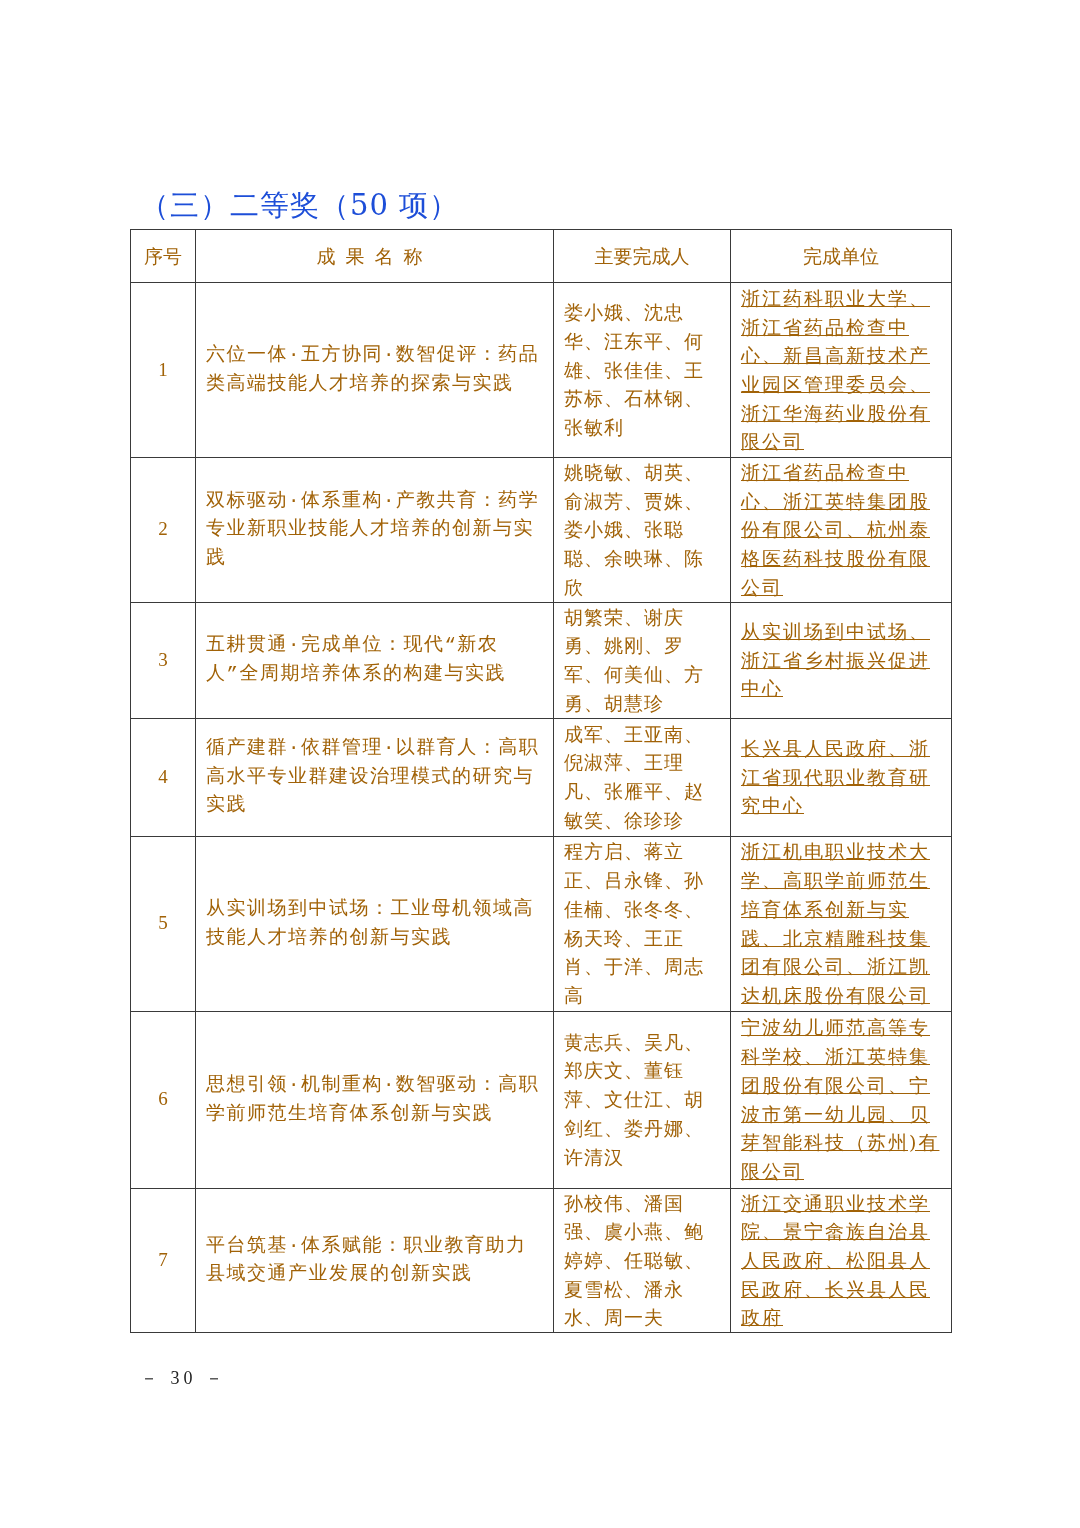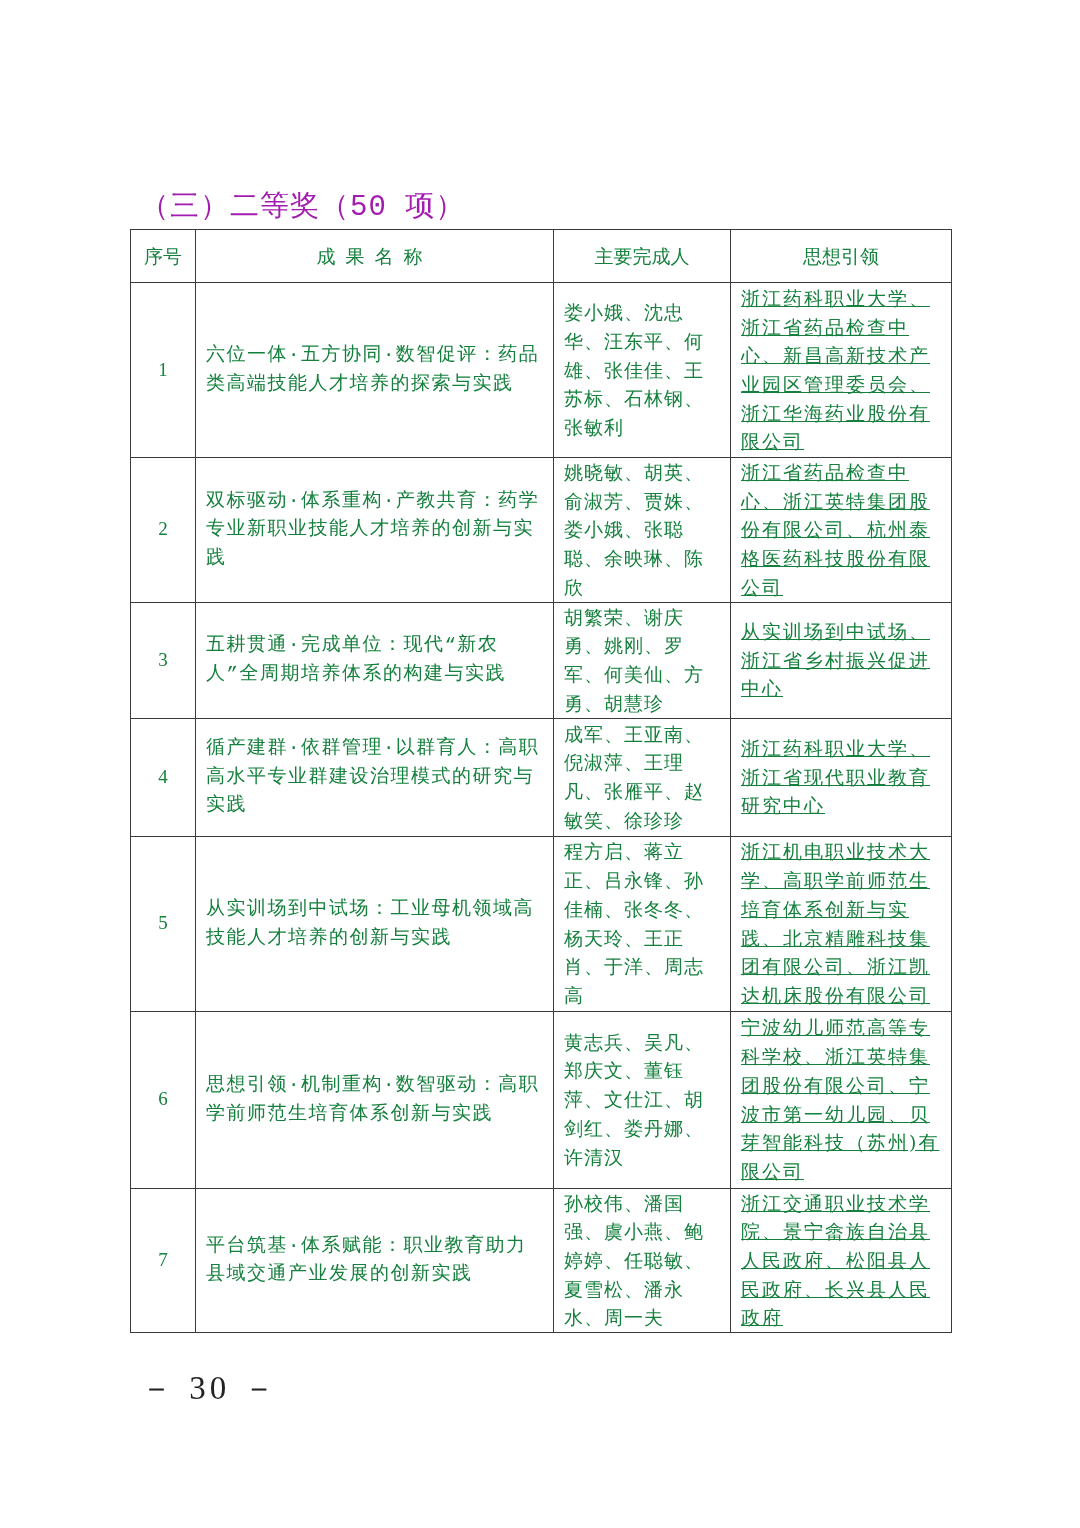--- a/index.html
+++ b/index.html
@@ -1,51 +1,51 @@
 <!DOCTYPE html>
 <html><head>
 <meta charset="utf-8">
 <style>
   html, body { margin: 0; padding: 0; background: #ffffff; }
   body { width: 1080px; height: 1528px; position: relative; overflow: hidden;
          font-family: "DejaVu Serif", "Liberation Serif", serif; color: #222; }
   .section-title { position: absolute; left: 140px; top: 186px; font-size: 29px;
-                   letter-spacing: 1px; color: #a21caf; font-family: Liberation Mono, monospace; }
+                   letter-spacing: 1px; color: #1d4ed8; }
   table.awards { position: absolute; left: 130px; top: 229px; border-collapse: collapse;
                  table-layout: fixed; width: 821px; }
   table.awards td, table.awards th { border: 1.5px solid #3a3a3a; padding: 0 10px;
                  font-size: 19px; line-height: 28.7px; vertical-align: middle;
-                 color: #15803d; font-weight: normal; word-break: break-all; }
+                 color: #a16207; font-weight: normal; word-break: break-all; }
   table.awards th { height: 52px; text-align: center; font-family: "DejaVu Sans", "Liberation Sans", sans-serif; font-size: 19px; }
   th.col-title { letter-spacing: 10px; }
   td.col-no { text-align: center; font-family: "Liberation Serif", serif; font-size: 20px; padding: 0; }
   td.col-title { padding-left: 12px; padding-right: 8px; letter-spacing: 1.5px; font-family: Liberation Mono, monospace; }
   td.col-people { padding-left: 12px; padding-right: 2px; letter-spacing: 1px; }
   td.col-unit { padding-left: 11px; padding-right: 4px; letter-spacing: 2px; text-decoration: underline; }
-  .page-number { position: absolute; left: 140px; top: 1366px; font-size: 33px;
+  .page-number { position: absolute; left: 140px; top: 1366px; font-size: 18px;
                  font-family: "Liberation Serif", serif; color: #222; letter-spacing: 4px; }
 </style>
 </head>
 <body>
 
 <div class="section-title">（三）二等奖（50 项）</div>
 
 <table class="awards">
   <colgroup>
     <col style="width:65px">
     <col style="width:358px">
     <col style="width:177px">
     <col style="width:221px">
   </colgroup>
   <thead>
     <tr>
       <th>序号</th>
       <th class="col-title">成果名称</th>
       <th>主要完成人</th>
-      <th>思想引领</th>
+      <th>完成单位</th>
     </tr>
   </thead>
   <tbody>
     <tr style="height:175px">
       <td class="col-no">1</td>
       <td class="col-title">六位一体·五方协同·数智促评：药品类高端技能人才培养的探索与实践</td>
       <td class="col-people">娄小娥、沈忠华、汪东平、何雄、张佳佳、王苏标、石林钢、张敏利</td>
       <td class="col-unit">浙江药科职业大学、浙江省药品检查中心、新昌高新技术产业园区管理委员会、浙江华海药业股份有限公司</td>
     </tr>
     <tr style="height:116px">
@@ -57,21 +57,21 @@
     <tr style="height:116px">
       <td class="col-no">3</td>
       <td class="col-title">五耕贯通·完成单位：现代“新农人”全周期培养体系的构建与实践</td>
       <td class="col-people">胡繁荣、谢庆勇、姚刚、罗军、何美仙、方勇、胡慧珍</td>
       <td class="col-unit">从实训场到中试场、浙江省乡村振兴促进中心</td>
     </tr>
     <tr style="height:118px">
       <td class="col-no">4</td>
       <td class="col-title">循产建群·依群管理·以群育人：高职高水平专业群建设治理模式的研究与实践</td>
       <td class="col-people">成军、王亚南、倪淑萍、王理凡、张雁平、赵敏笑、徐珍珍</td>
-      <td class="col-unit">浙江药科职业大学、浙江省现代职业教育研究中心</td>
+      <td class="col-unit">长兴县人民政府、浙江省现代职业教育研究中心</td>
     </tr>
     <tr style="height:175px">
       <td class="col-no">5</td>
       <td class="col-title">从实训场到中试场：工业母机领域高技能人才培养的创新与实践</td>
       <td class="col-people">程方启、蒋立正、吕永锋、孙佳楠、张冬冬、杨天玲、王正肖、于洋、周志高</td>
       <td class="col-unit">浙江机电职业技术大学、高职学前师范生培育体系创新与实践、北京精雕科技集团有限公司、浙江凯达机床股份有限公司</td>
     </tr>
     <tr style="height:177px">
       <td class="col-no">6</td>
       <td class="col-title">思想引领·机制重构·数智驱动：高职学前师范生培育体系创新与实践</td>

